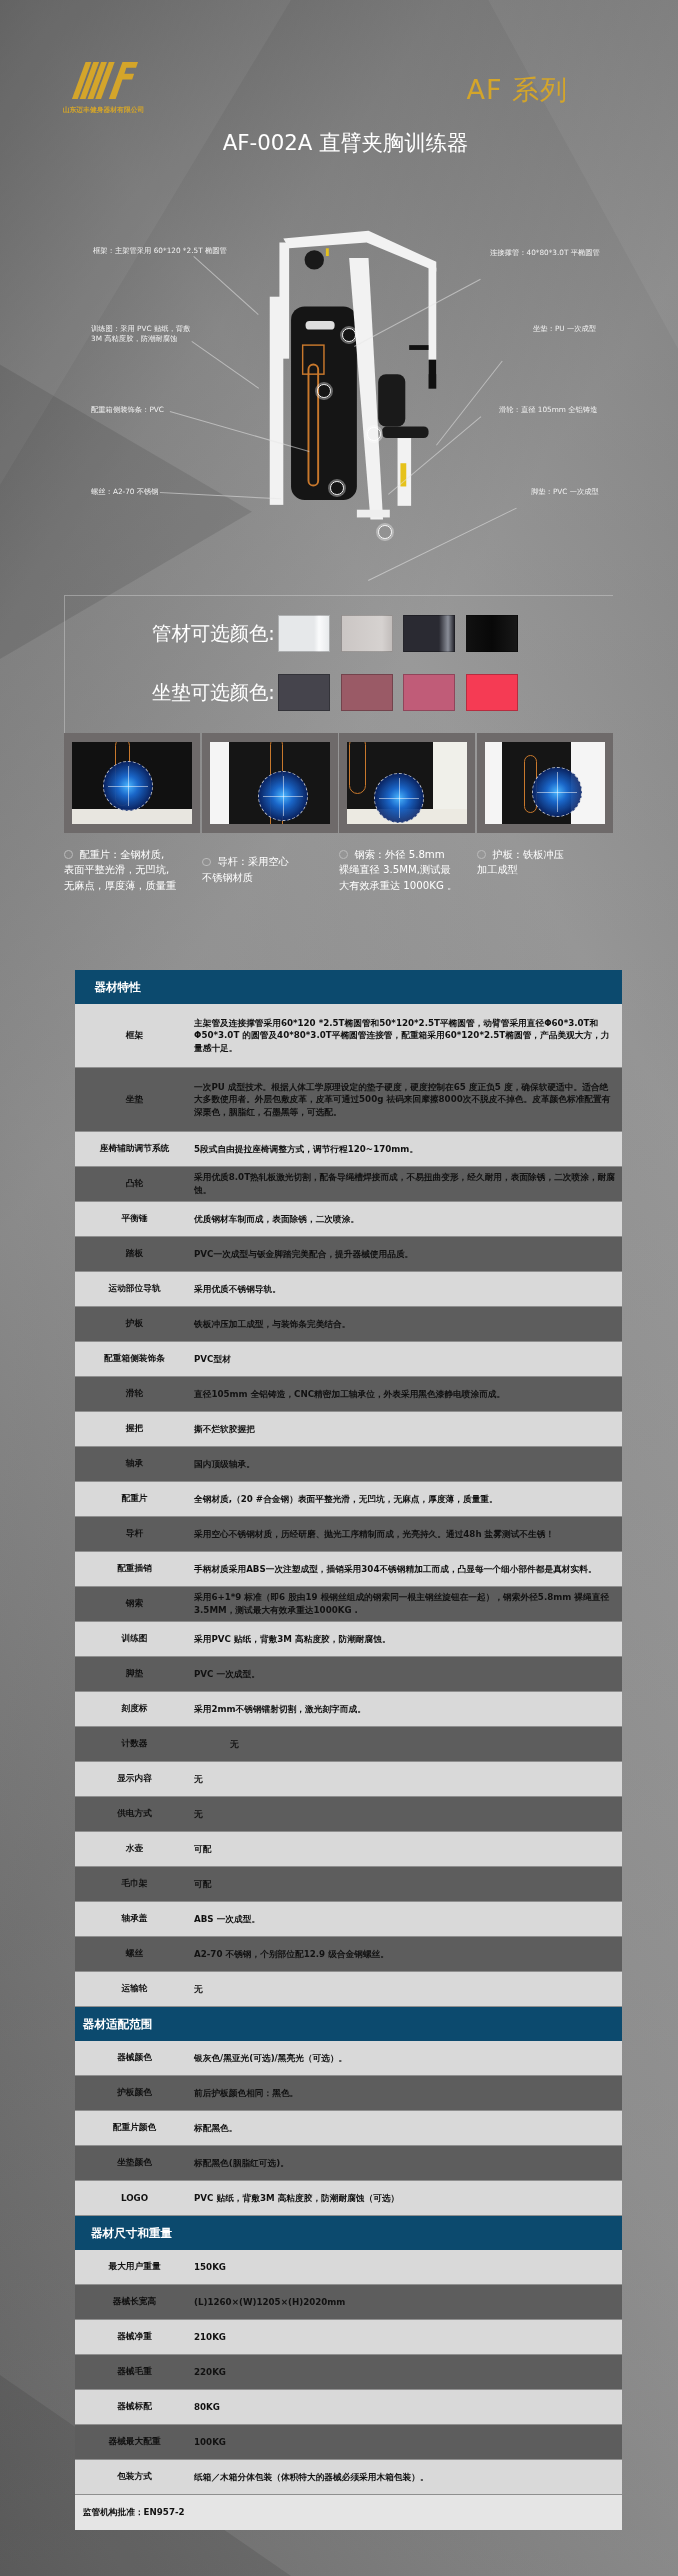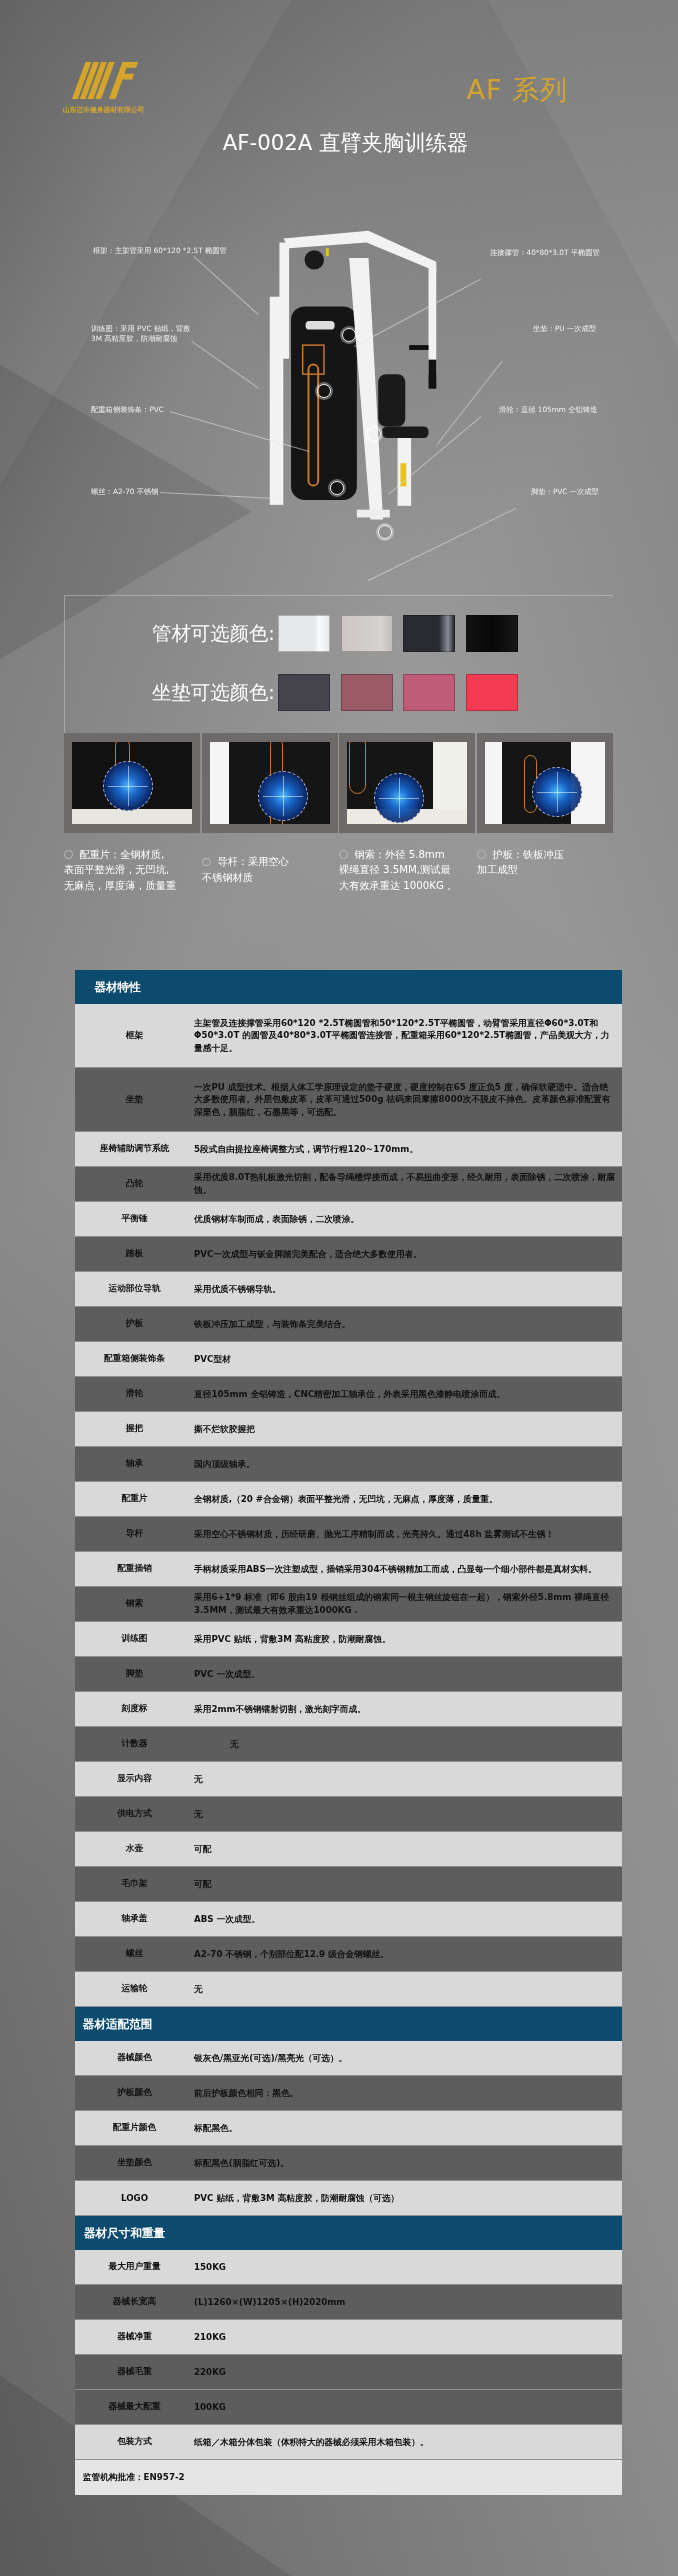--- a/index.html
+++ b/index.html
@@ -208,21 +208,21 @@
     <div class="row dark" style="min-height: 35px;">
       <div class="cell-k">凸轮</div>
       <div class="cell-v">采用优质8.0T热轧板激光切割，配备导绳槽焊接而成，不易扭曲变形，经久耐用，表面除锈，二次喷涂，耐腐蚀。</div>
     </div>
     <div class="row light" style="min-height: 35px;">
       <div class="cell-k">平衡锤</div>
       <div class="cell-v">优质钢材车制而成，表面除锈，二次喷涂。</div>
     </div>
     <div class="row dark" style="min-height: 35px;">
       <div class="cell-k">踏板</div>
-      <div class="cell-v">PVC一次成型与钣金脚踏完美配合，适合绝大多数使用者。</div>
+      <div class="cell-v">PVC一次成型与钣金脚踏完美配合，提升器械使用品质。</div>
     </div>
     <div class="row light" style="min-height: 35px;">
       <div class="cell-k">运动部位导轨</div>
       <div class="cell-v">采用优质不锈钢导轨。</div>
     </div>
     <div class="row dark" style="min-height: 35px;">
       <div class="cell-k">护板</div>
       <div class="cell-v">铁板冲压加工成型，与装饰条完美结合。</div>
     </div>
     <div class="row light" style="min-height: 35px;">
@@ -315,37 +315,41 @@
       <div class="cell-v">标配黑色。</div>
     </div>
     <div class="row dark" style="min-height: 35px;">
       <div class="cell-k">坐垫颜色</div>
       <div class="cell-v">标配黑色(胭脂红可选)。</div>
     </div>
     <div class="row light" style="min-height: 35px;">
       <div class="cell-k">LOGO</div>
       <div class="cell-v">PVC 贴纸，背敷3M 高粘度胶，防潮耐腐蚀（可选）</div>
     </div>
-    <div class="sec-head" style="padding-left: 9px;">器材尺寸和重量</div>
+    <div class="sec-head" style="padding-left: 16px;">器材尺寸和重量</div>
     <div class="row light" style="min-height: 35px;">
       <div class="cell-k">最大用户重量</div>
       <div class="cell-v">150KG</div>
     </div>
     <div class="row dark" style="min-height: 35px;">
       <div class="cell-k">器械长宽高</div>
       <div class="cell-v">(L)1260×(W)1205×(H)2020mm</div>
     </div>
     <div class="row light" style="min-height: 35px;">
       <div class="cell-k">器械净重</div>
       <div class="cell-v">210KG</div>
     </div>
     <div class="row dark" style="min-height: 35px;">
       <div class="cell-k">器械毛重</div>
       <div class="cell-v">220KG</div>
     </div>
+    <div class="row light" style="min-height: 35px;">
+      <div class="cell-k">器械标配</div>
+      <div class="cell-v">80KG</div>
+    </div>
     <div class="row dark" style="min-height: 35px;">
       <div class="cell-k">器械最大配重</div>
       <div class="cell-v">100KG</div>
     </div>
     <div class="row light" style="min-height: 35px;">
       <div class="cell-k">包装方式</div>
       <div class="cell-v">纸箱／木箱分体包装（体积特大的器械必须采用木箱包装）。</div>
     </div>
     <div class="footer">监管机构批准：EN957-2</div>
   </div>

